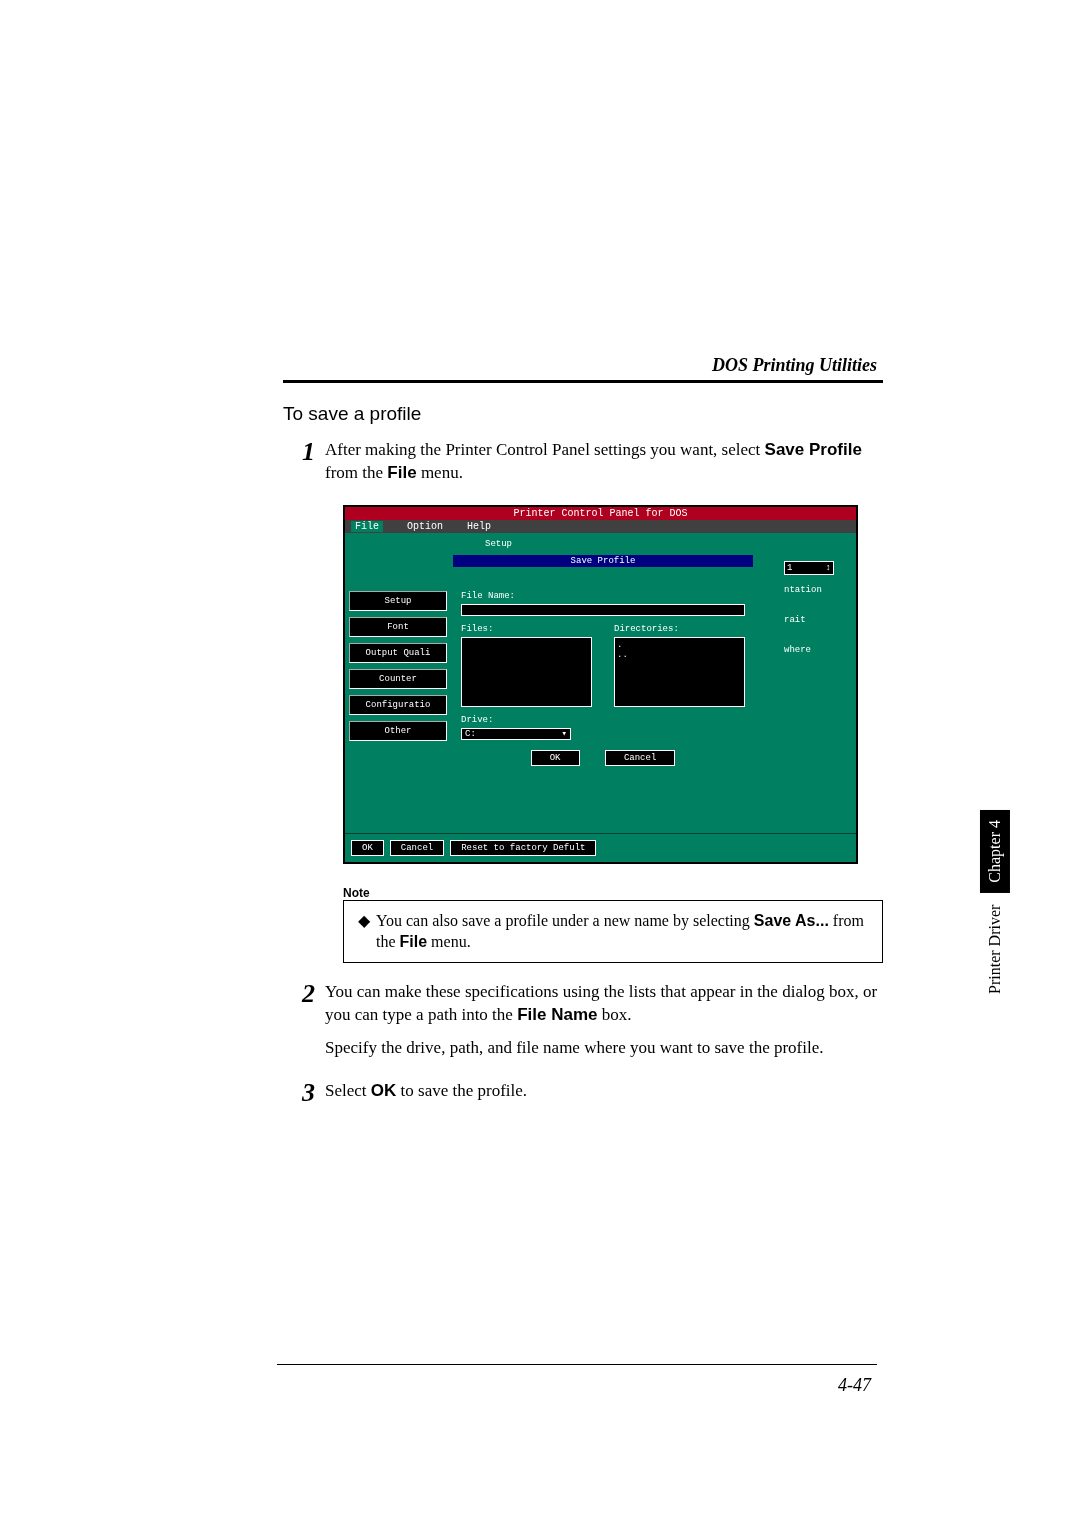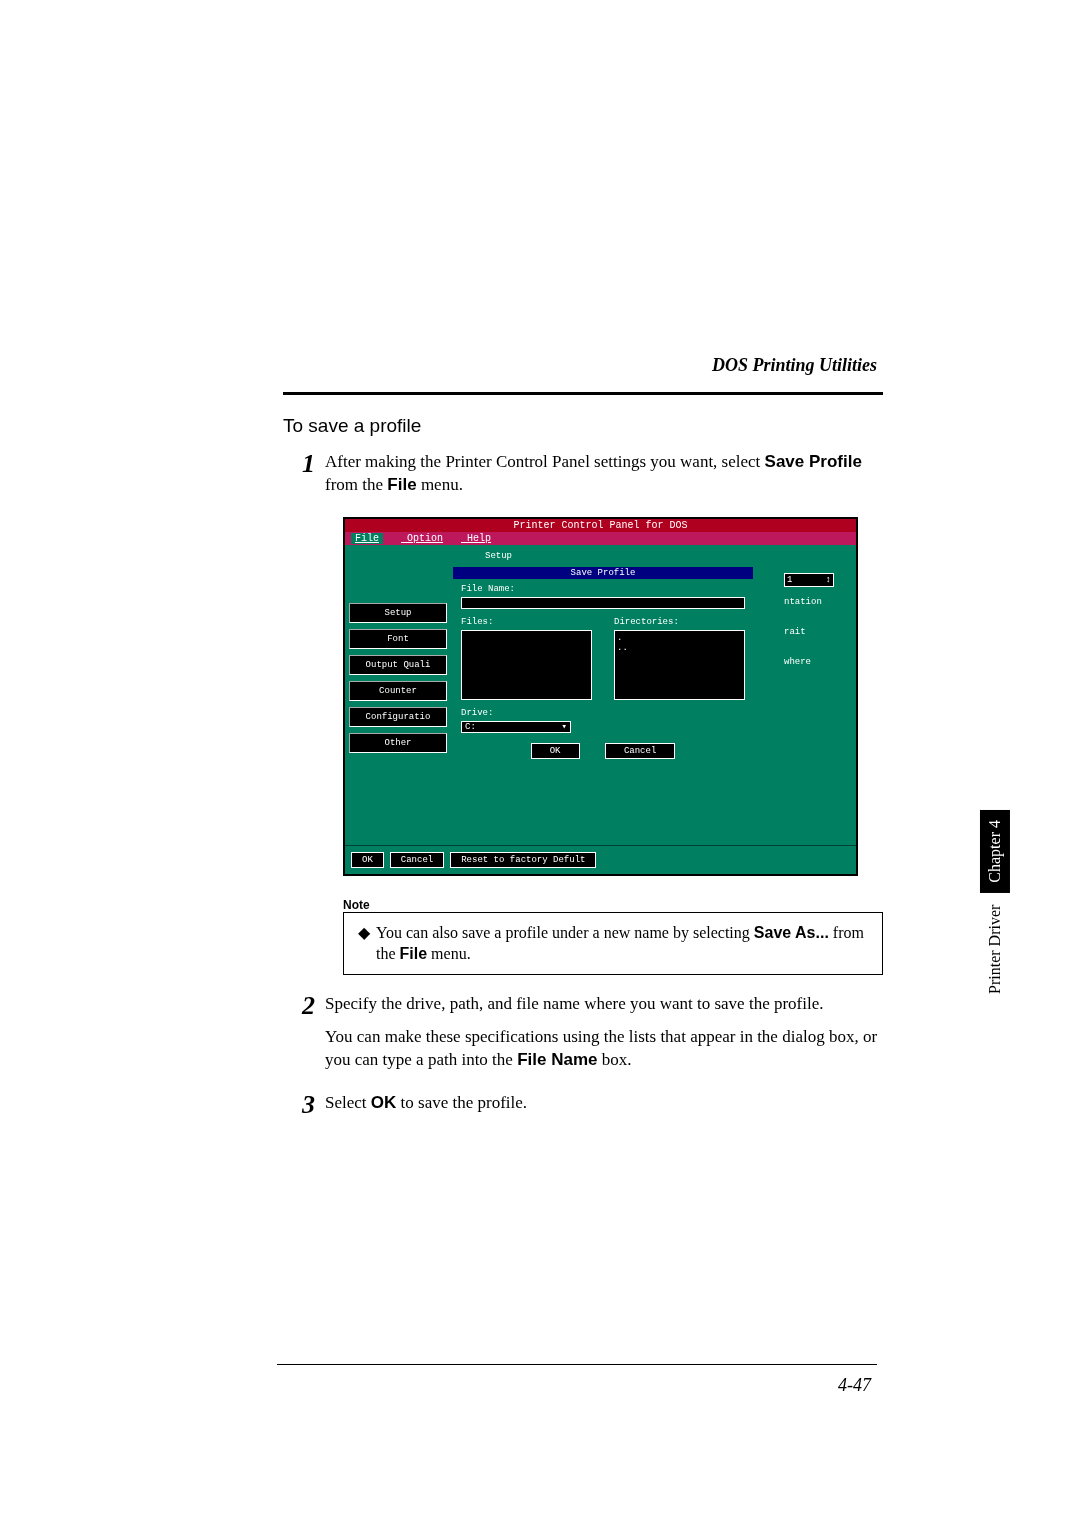--- a/index.html
+++ b/index.html
@@ -15,21 +15,21 @@
     left: 283px;
     top: 355px;
     width: 600px;
   }
   .section-header-right {
     font-style: italic;
     font-weight: bold;
     font-size: 18px;
     text-align: right;
     padding-right: 6px;
-    margin-bottom: 16px;
+    margin-bottom: 4px;
   }
   .thick-rule {
     border-top: 3px solid #000;
     margin-bottom: 20px;
   }
   .subsection-title {
     font-family: Arial, Helvetica, sans-serif;
     font-weight: normal;
     font-size: 19px;
     margin-bottom: 14px;
@@ -66,24 +66,23 @@
     color: #fff;
     border: 2px solid #000;
   }
   .dos-titlebar {
     background: #b00020;
     color: #fff;
     text-align: center;
     padding: 1px 8px;
   }
   .dos-menubar {
-    background: #be185d;
+    background: #404040;
     color: #fff;
     padding: 1px 6px;
-    text-decoration: underline;
   }
   .dos-menubar span.menu-item { margin-right: 18px; }
   .dos-menubar .file-menu {
     background: #008060;
     padding: 0 4px;
   }
   .dos-body {
     display: flex;
     background: #008060;
     height: 300px;
@@ -123,21 +122,21 @@
     width: 300px;
     background: #008060;
   }
   .save-profile-bar {
     background: #000080;
     color: #fff;
     text-align: center;
     padding: 1px 0;
     font-size: 9px;
   }
-  .panel-content { padding: 5px 8px; color: #fff; font-size: 9px; }
+  .panel-content { padding: 24px 8px; color: #fff; font-size: 9px; }
   .panel-content .label { margin-bottom: 3px; }
   .input-line {
     background: #000;
     height: 12px;
     border: 1px solid #fff;
     margin-bottom: 8px;
     width: 100%;
   }
   .two-col { display: flex; gap: 22px; }
   .two-col .col { flex: 1; }
@@ -342,24 +341,24 @@
       <div class="diamond">◆</div>
       <div class="txt">
         <span>You can also save a profile under a new name by selecting </span><span class="bold-sans">Save As...</span><span> from the </span><span class="bold-sans">File</span><span> menu.</span>
       </div>
     </div>
   </div>
 
   <div class="step">
     <div class="step-num">2</div>
     <div class="step-body">
-      <p>Specify the drive, path, and file name where you want to save the profile.</p>
       <p>
         <span>You can make these specifications using the lists that appear in the dialog box, or you can type a path into the </span><span class="bold-sans">File Name</span><span> box.</span>
       </p>
+      <p>Specify the drive, path, and file name where you want to save the profile.</p>
     </div>
   </div>
 
   <div class="step">
     <div class="step-num">3</div>
     <div class="step-body">
       <p>
         <span>Select </span><span class="bold-sans">OK</span><span> to save the profile.</span>
       </p>
     </div>

